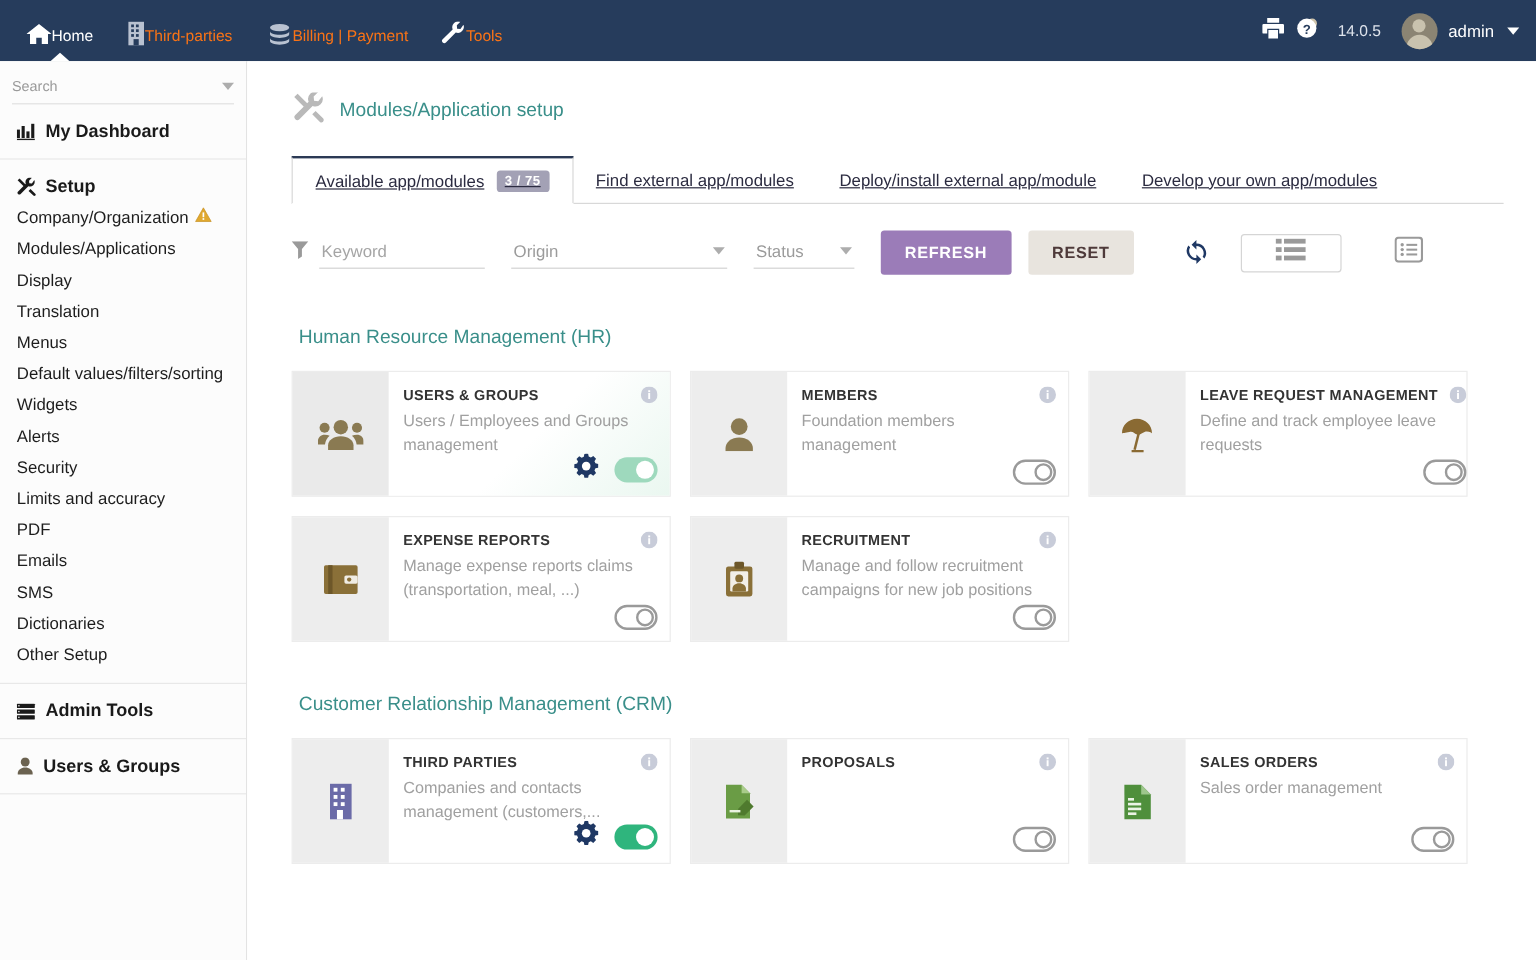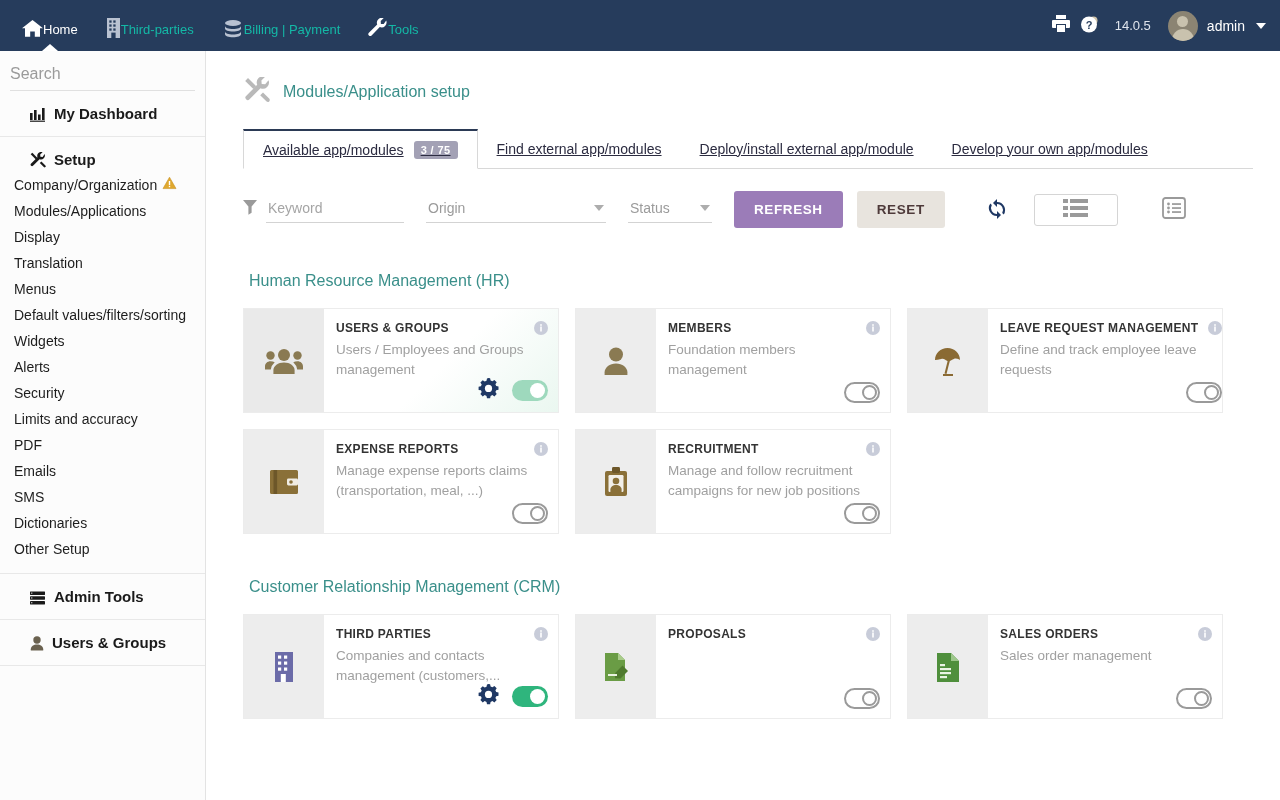--- a/index.html
+++ b/index.html
@@ -15,21 +15,21 @@
     background: #263c5c; display: flex; align-items: stretch;
   }
   .topnav { display: flex; align-items: flex-end; height: 51px; padding-left: 8px; }
   .topnav-item {
     position: relative; display: flex; flex-direction: row;
     align-items: center; justify-content: flex-start;
     padding: 5px 14px 0 14px; height: 51px; cursor: pointer;
   }
   .topnav-ico { height: 22px; display: flex; align-items: center; justify-content: center; }
   .topnav-ico svg { display: block; }
-  .topnav-label { font-size: 13px; color: #14b8a6; margin-top: 3px; white-space: nowrap; }
+  .topnav-label { font-size: 13px; color: #f97316; margin-top: 3px; white-space: nowrap; }
   .topnav-item.active .topnav-label { color: #ffffff; }
   .topnav-item.active:after {
     content: ""; position: absolute; bottom: 0; left: 50%; transform: translateX(-50%);
     border-left: 8px solid transparent; border-right: 8px solid transparent;
     border-bottom: 7px solid #fff;
   }
   #topright {
     margin-left: auto; display: flex; align-items: center; gap: 9px;
     padding-right: 14px; height: 51px;
   }
@@ -50,32 +50,32 @@
   #sidebar {
     position: absolute; top: 51px; left: 0; width: 206px; height: 749px;
     background: #fcfcfc; border-right: 1px solid #e3e3e3; overflow: hidden;
   }
   #searchrow {
     margin: 14px 10px 0 10px; padding-bottom: 7px;
     border-bottom: 1px solid #e0e0e0; display: flex; align-items: center;
   }
   #searchinput {
     border: 0; outline: 0; background: transparent; flex: 1;
-    font-size: 16px; color: #15803d; font-family: "Liberation Sans", sans-serif;
+    font-size: 12px; color: #15803d; font-family: "Liberation Sans", sans-serif;
   }
   #searchinput::placeholder { color: #9a9a9a; }
   .caret-sm { width: 0; height: 0; border-left: 5px solid transparent;
     border-right: 5px solid transparent; border-top: 6px solid #adadad; }
 
   .grp { border-bottom: 1px solid #e8e8e8; padding: 11px 0 11px 0; }
   .grp:last-child { border-bottom: 1px solid #e8e8e8; }
   .grp-head {
-    display: flex; align-items: flex-end; gap: 8px;
+    display: flex; align-items: center; gap: 8px;
     font-size: 15px; font-weight: bold; color: #1a1a1a;
-    padding: 3px 14px 3px 30px; cursor: pointer;
+    padding: 3px 14px 3px 14px; cursor: pointer;
   }
   .grp-head svg { display: block; flex: none; }
   .sub {
     font-size: 14px; color: #1d1d1d; padding: 5px 14px 5px 14px;
     cursor: pointer; display: flex; align-items: center; gap: 5px;
   }
   .warn-tri { flex: none; }
 
   
   #main {

